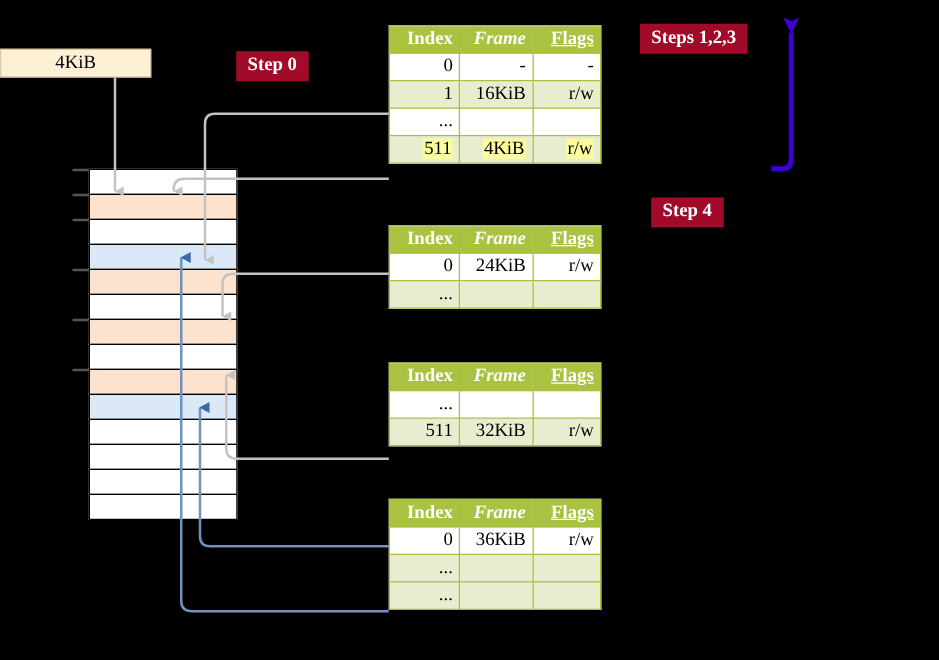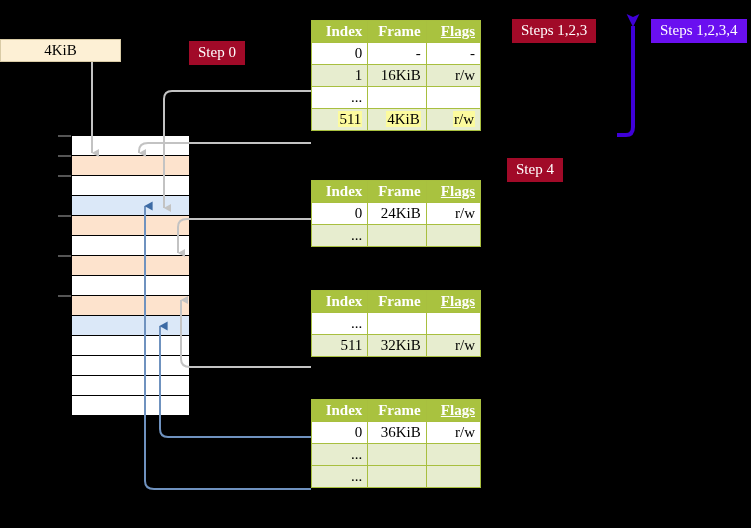--- a/index.html
+++ b/index.html
@@ -12,21 +12,21 @@
   
   .badge{
     position:absolute;
     color:#ffffff;
     font-size:15px;
     line-height:1;
     padding:4px 9px 5px 9px;
     white-space:nowrap;
     font-family:"Liberation Serif", serif;
   }
-  .badge-red{background:#a10a28;}
+  .badge-red{background:#a10a28;font-weight:bold;}
   .badge-purple{background:#6a0ff0;}
 
   
   .kib-box{
     position:absolute;
     background:#fdf0d5;
     border:1px solid #d9cba6;
     color:#000;
     font-size:15px;
     display:flex;align-items:center;justify-content:center;
@@ -66,21 +66,21 @@
   .ptable th{
     background:#a9c23f;
     color:#ffffff;
     font-weight:bold;
     font-family:"Liberation Serif", serif;
   }
   .ptable tr.alt td{background:#e7edcf;}
   .ptable tr.plain td{background:#ffffff;}
   .hl{background:#fcfb9e;padding:0 1px;}
   .col-i{width:56px;}
-  .col-f{width:58px;}
+  .col-f{width:58px;font-style:italic;}
   .col-g{width:54px;text-decoration:underline;}
 
   svg.links{position:absolute;left:0;top:0;width:751px;height:528px;pointer-events:none;}
 </style>
 </head>
 <body>
 
 <div class="stage">
 
   <div class="kib-box" style="left:0px;top:39px;width:121px;height:23px;">
@@ -88,25 +88,22 @@
   </div>
 
   <div class="badge badge-red" style="left:189px;top:41px;text-align:center;">
     <span>Step 0</span>
   </div>
 
   <div class="badge badge-red" style="left:512px;top:19px;">
     <span>Steps 1,2,3</span>
   </div>
 
-  <div class="badge badge-purple" style="left:651px;top:19px;">
-    <span>Steps 1,2,3,4</span>
-  </div>
-
-  <div class="badge badge-red" style="left:507px;top:158px;text-align:center;">
+
+  <div class="badge badge-red" style="left:521px;top:158px;text-align:center;">
     <span>Step 4</span>
   </div>
 
   <div class="memcol" style="left:71px;top:135px;width:119px;height:280px;">
       <div class="memrow" style="top: 0px; height: 21px; width: 119px;"></div>
       <div class="memrow orange" style="top: 20px; height: 21px; width: 119px;"></div>
       <div class="memrow" style="top: 40px; height: 21px; width: 119px;"></div>
       <div class="memrow blue" style="top: 60px; height: 21px; width: 119px;"></div>
       <div class="memrow orange" style="top: 80px; height: 21px; width: 119px;"></div>
       <div class="memrow" style="top: 100px; height: 21px; width: 119px;"></div>

